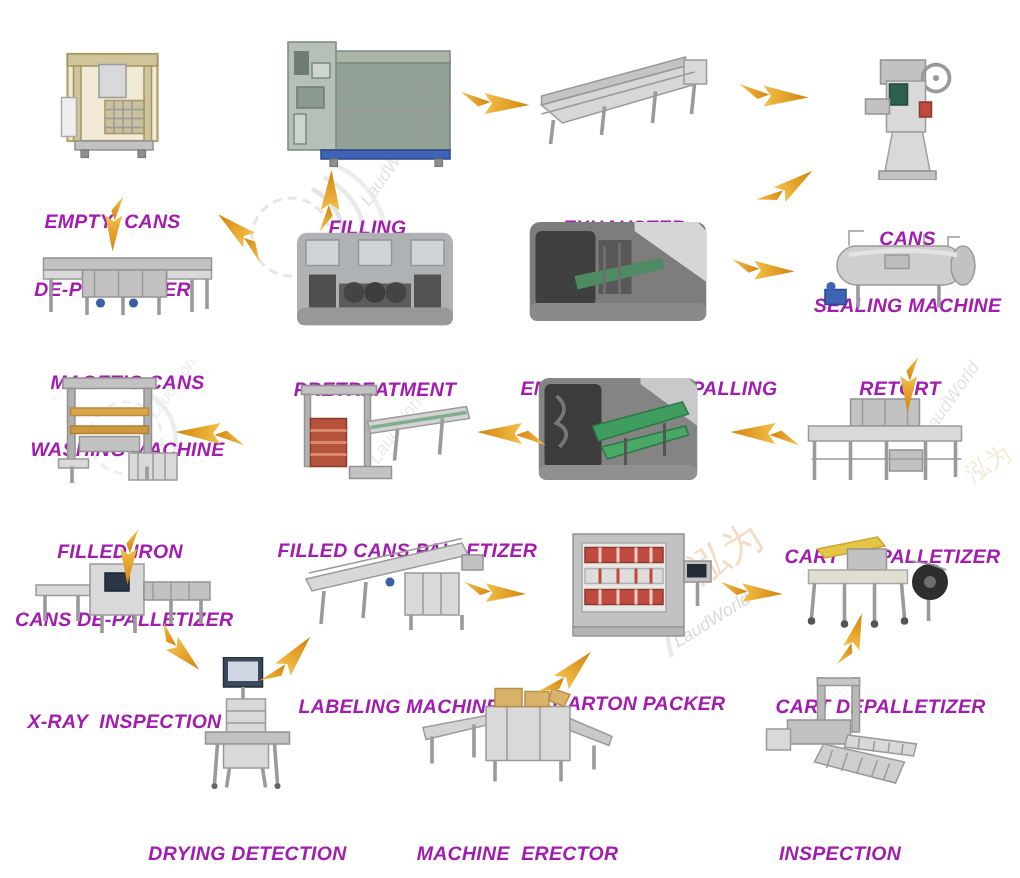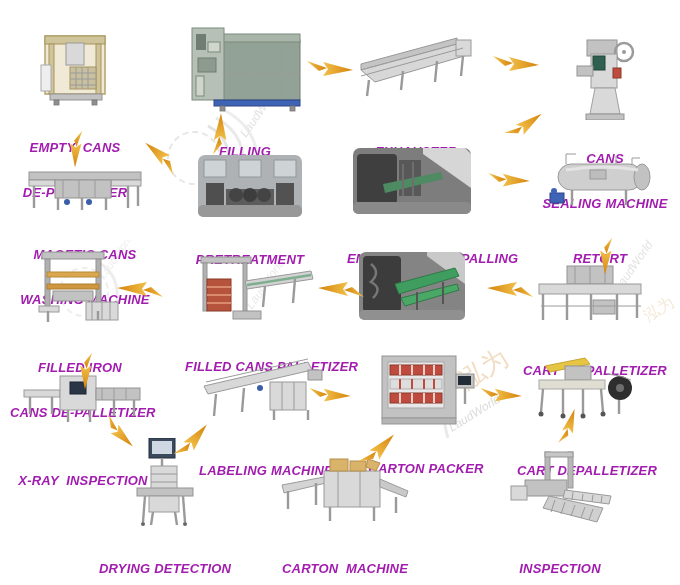--- a/index.html
+++ b/index.html
@@ -352,21 +352,21 @@
       <path class="leg" d="M8 36 V54 M36 28 V50"></path>
       <rect class="ml" x="44" y="16" width="56" height="36"></rect>
       <path class="thin" d="M58 16 v36 M80 16 v36"></path>
       <rect class="car" x="50" y="4" width="18" height="12"></rect>
       <rect class="car" x="70" y="6" width="16" height="10"></rect>
       <polygon class="car" points="88,4 100,8 96,16 86,12"></polygon>
       <polygon points="100,24 128,36 126,42 100,32" fill="#c9c9c9" stroke="#9c9c9c"></polygon>
       <path class="leg" d="M50 52 V66 M94 52 V66 M116 42 V58"></path>
     </svg>
     <div class="label" style="margin-top:8px">
-      <div>CARTON  MACHINE</div>
+      <div>MACHINE  ERECTOR</div>
     </div>
   </div>
 
   <div class="node" style="left:490px;top:450px;width:140px;">
     <svg width="110" height="77" viewBox="0 0 110 77">
       <rect x="40" y="2" width="5" height="36" fill="#b8b8b8" stroke="#979797"></rect>
       <rect x="63" y="2" width="5" height="36" fill="#b8b8b8" stroke="#979797"></rect>
       <rect x="40" y="2" width="28" height="5" fill="#c6c6c6" stroke="#979797"></rect>
       <rect class="mm" x="20" y="30" width="42" height="16"></rect>
       <rect class="ml" x="6" y="36" width="16" height="14"></rect>

